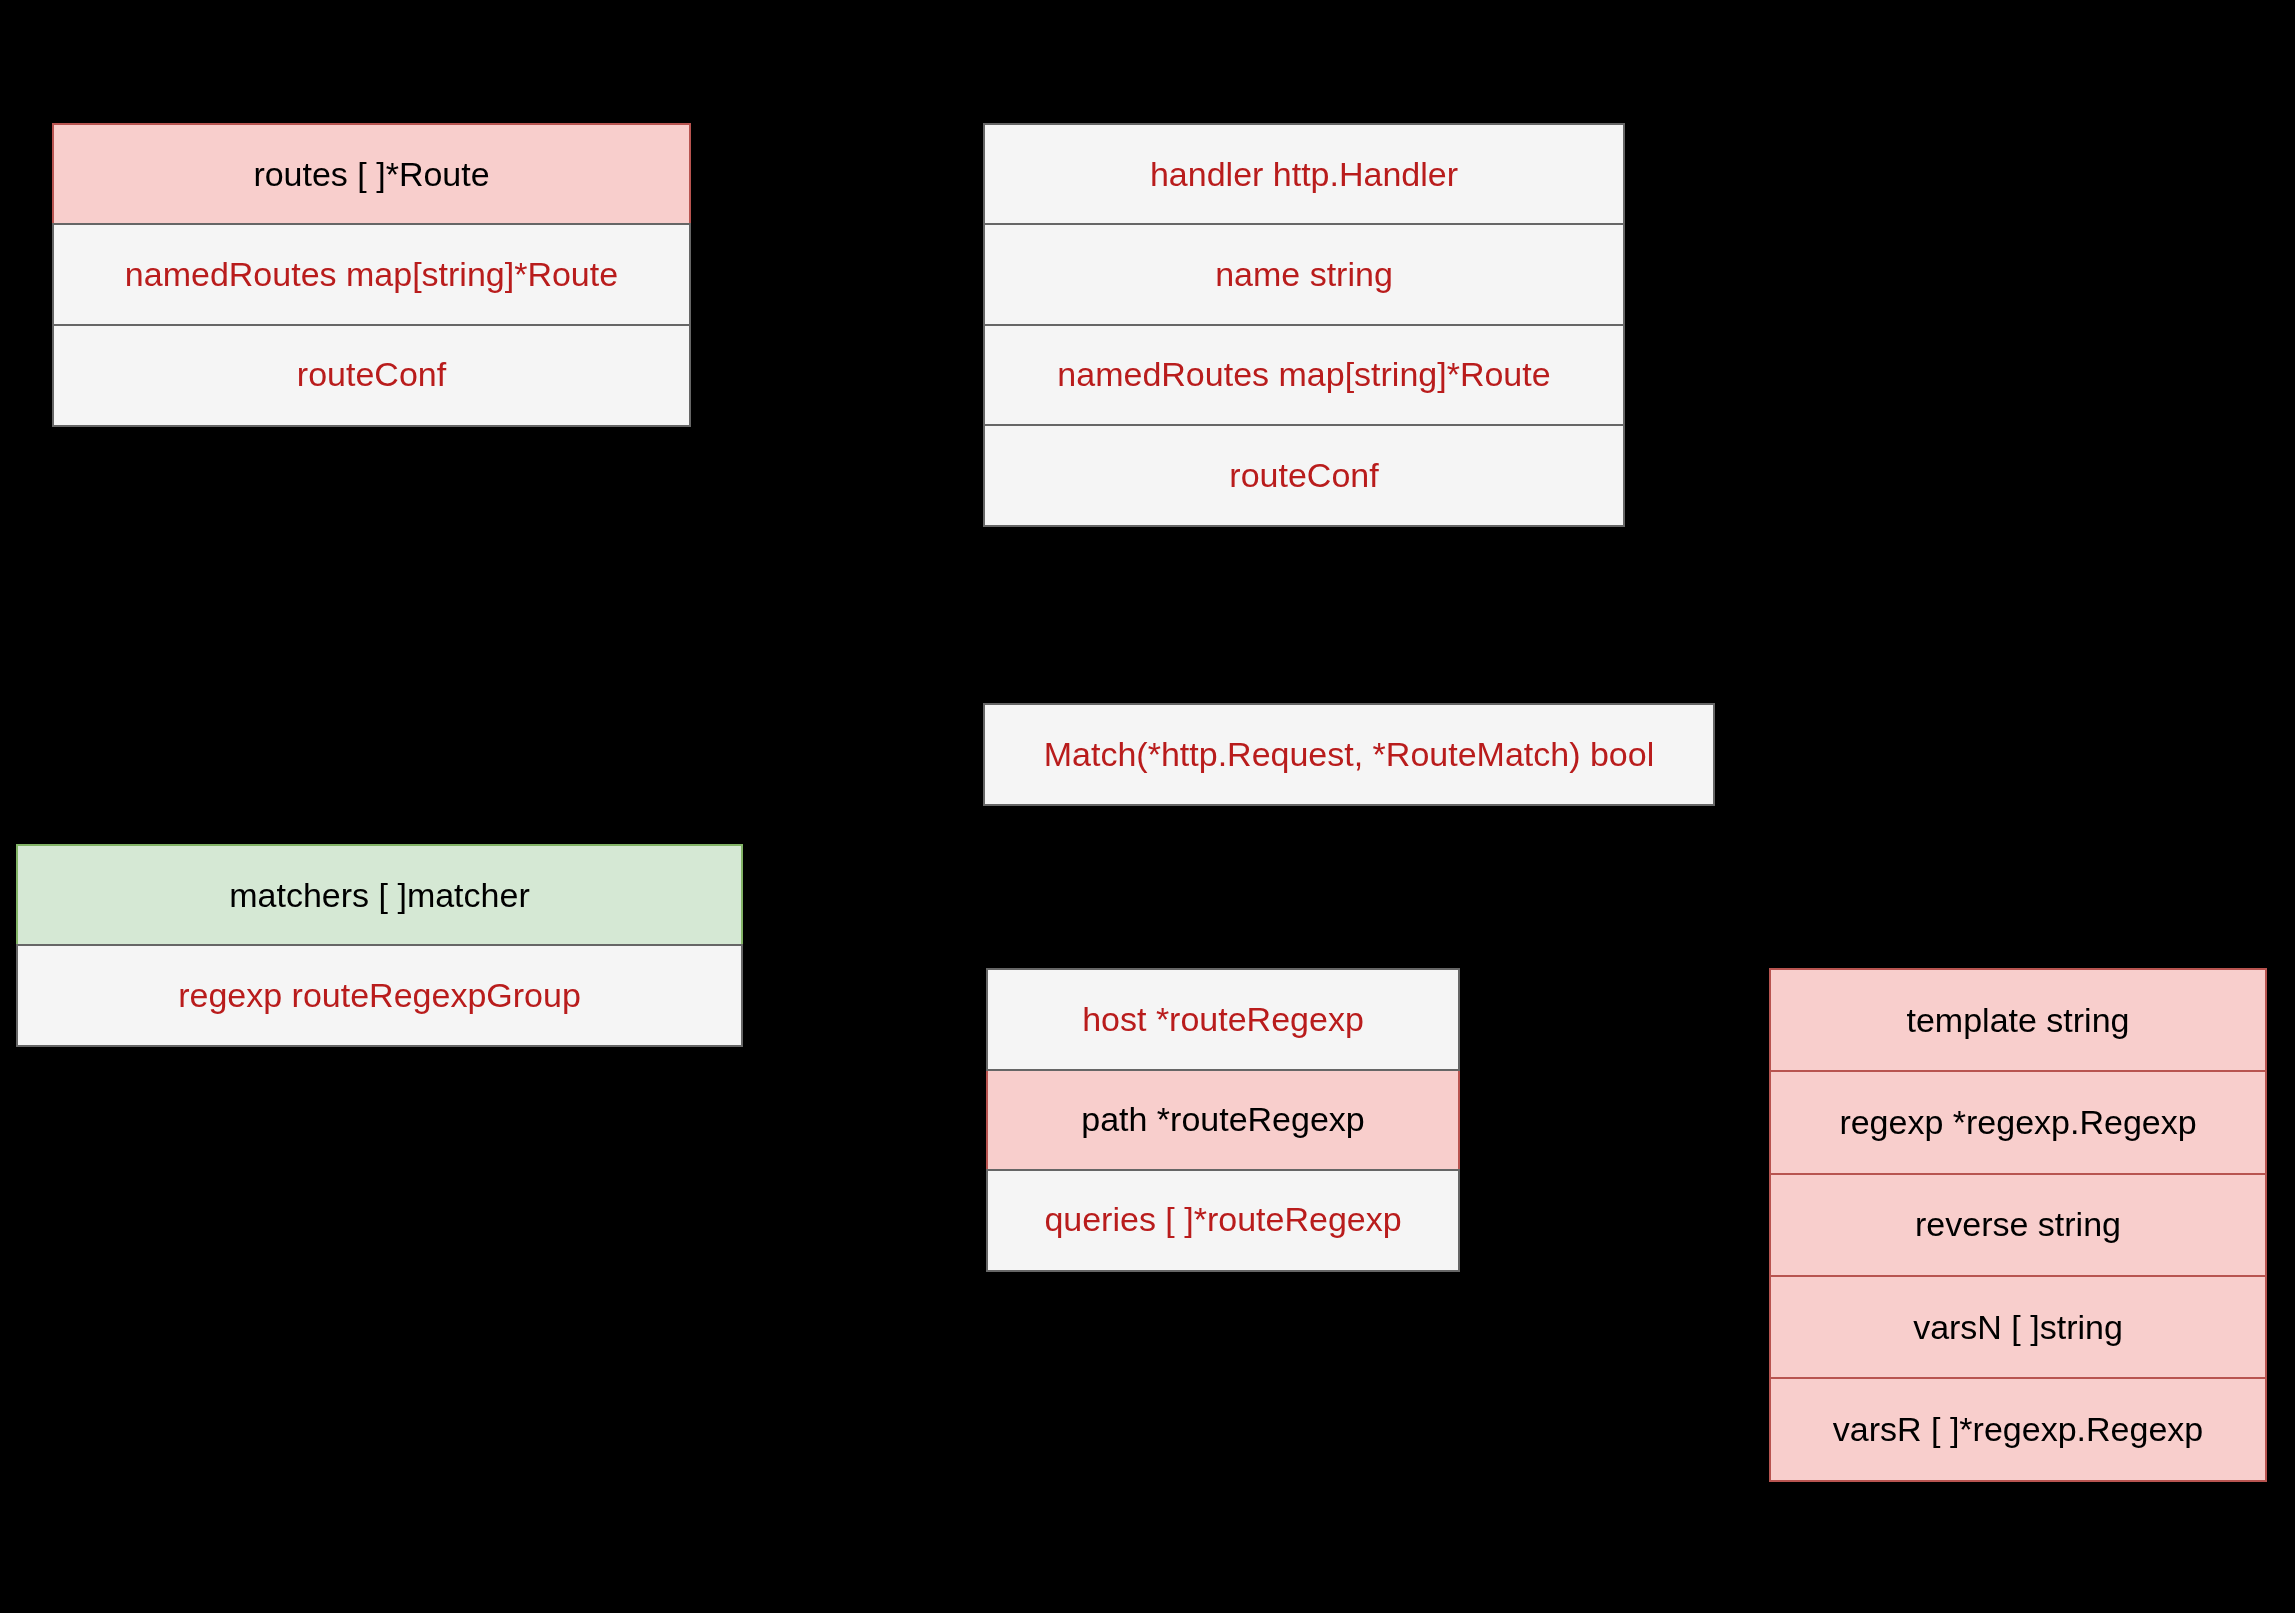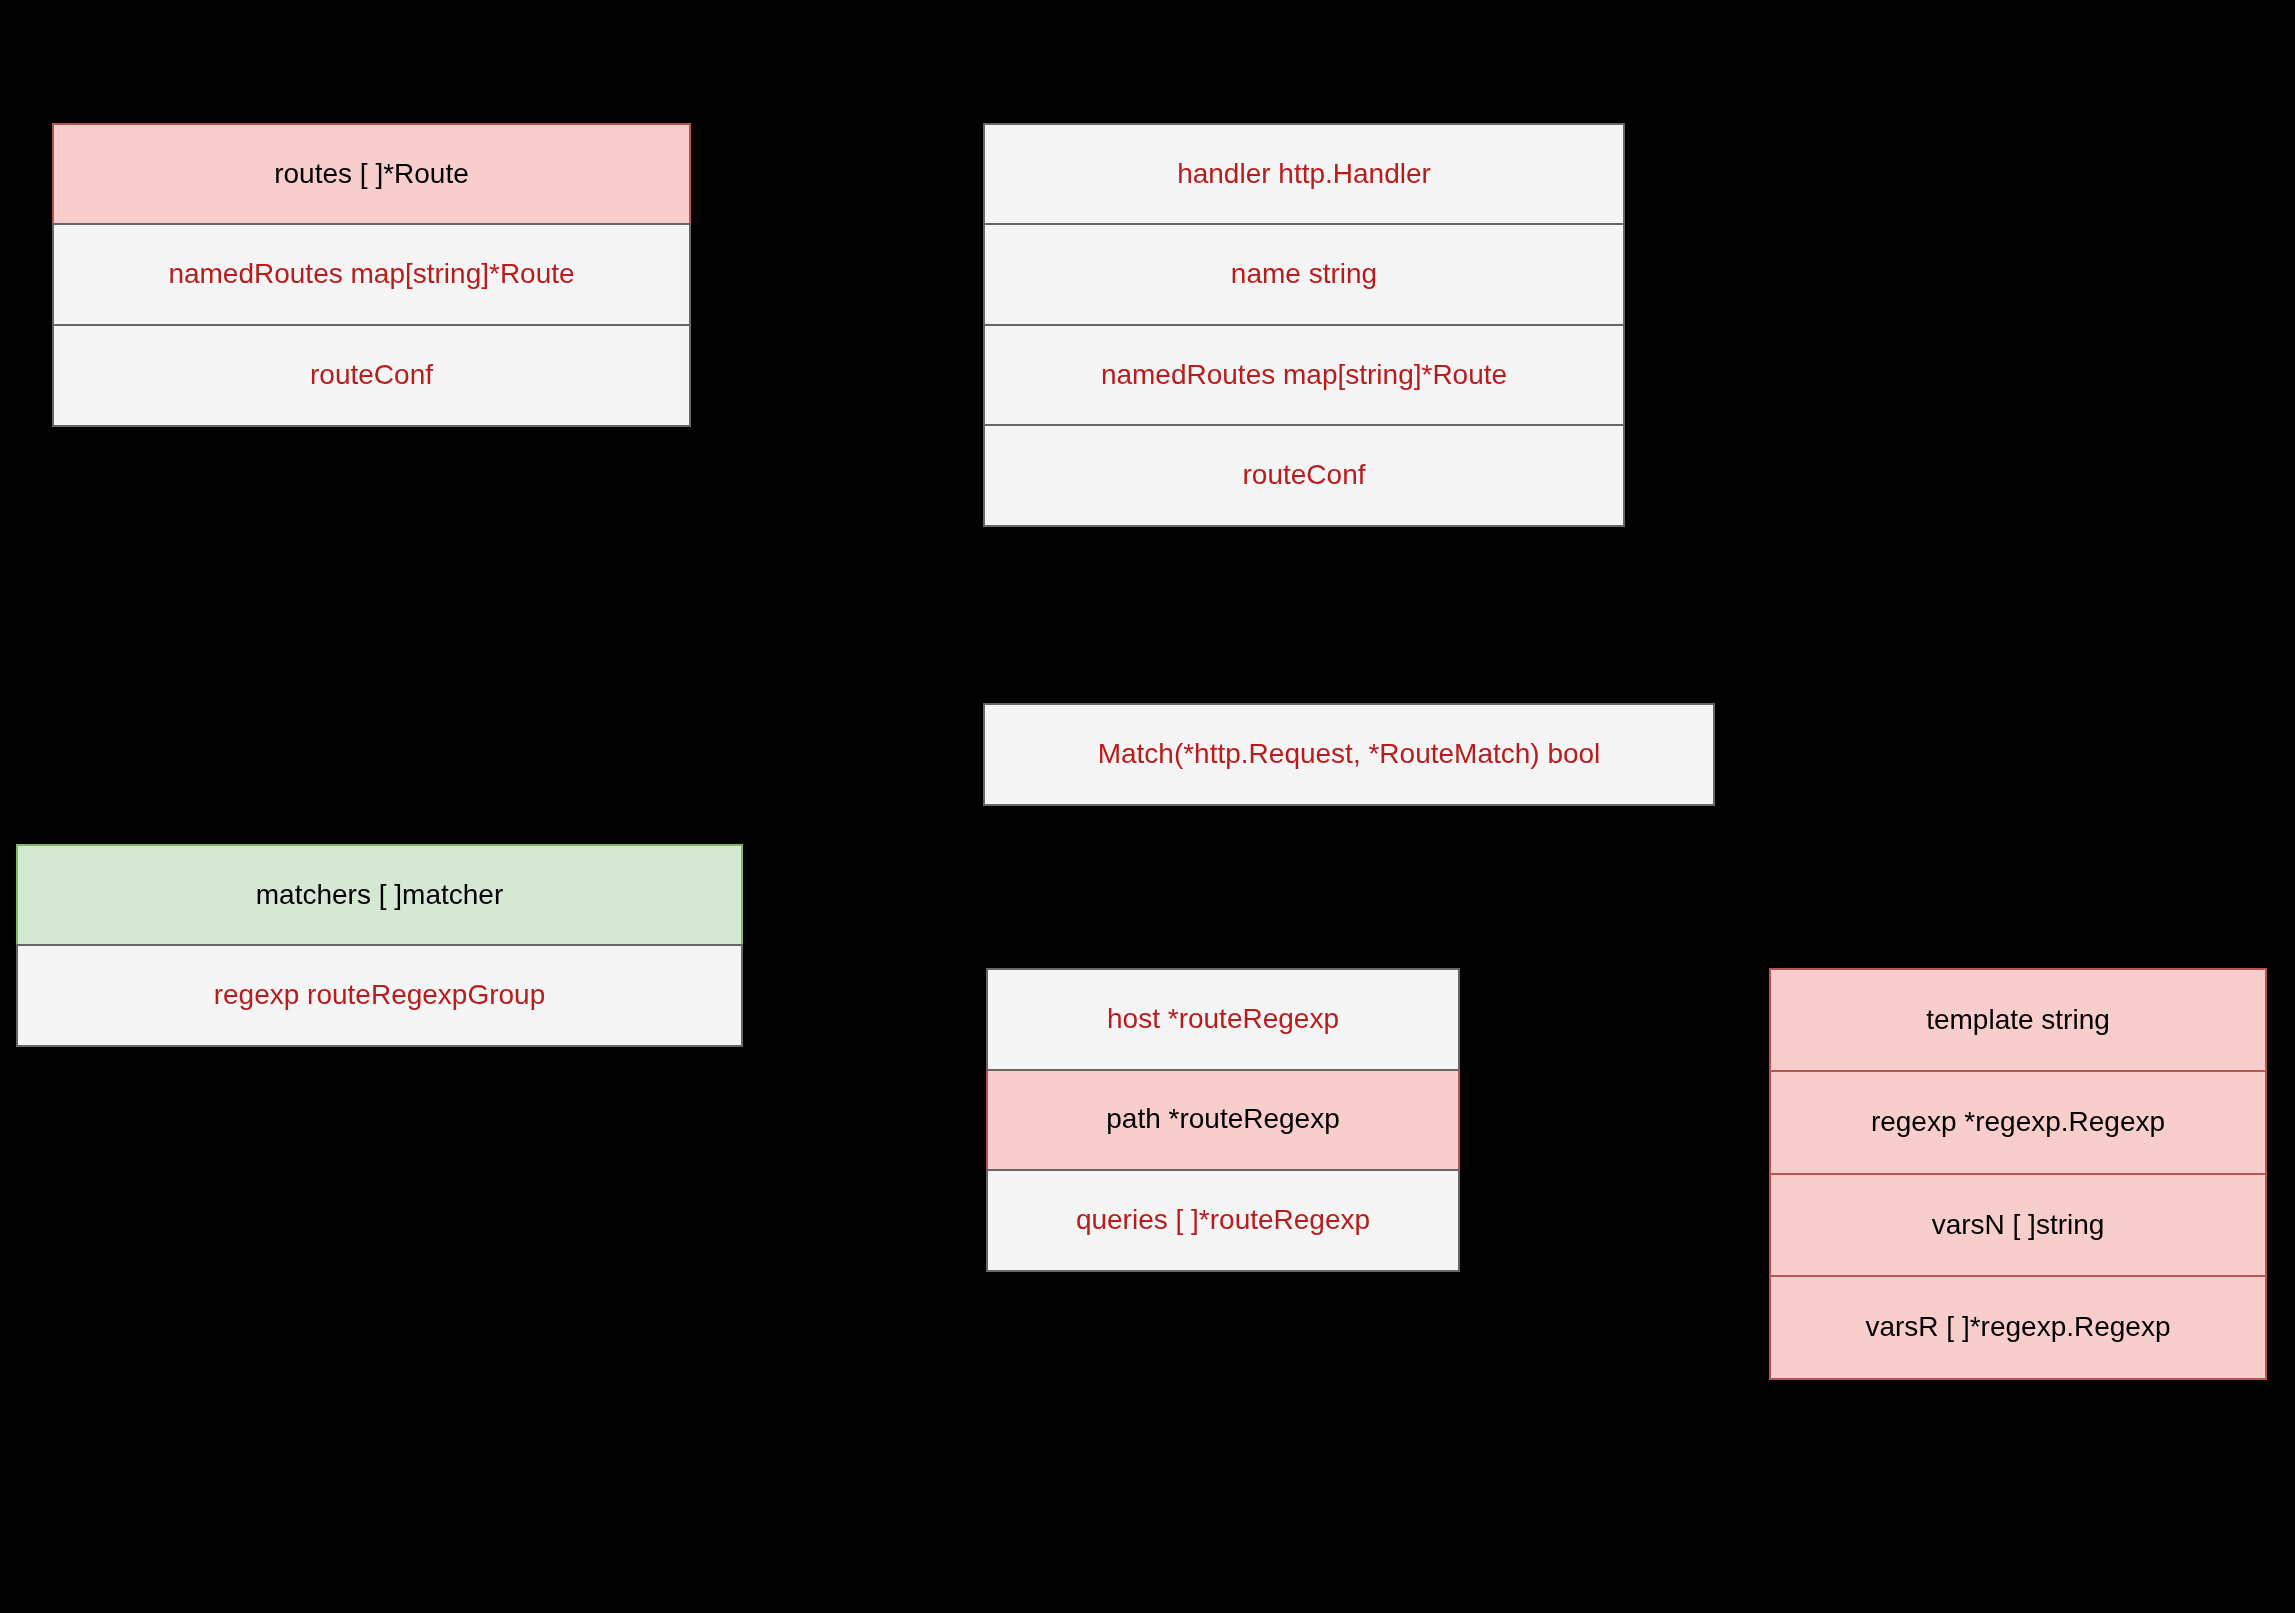--- a/index.html
+++ b/index.html
@@ -19,21 +19,21 @@
   .box {
     position: absolute;
   }
   .row {
     box-sizing: border-box;
     height: 103px;
     display: flex;
     align-items: center;
     justify-content: center;
     text-align: center;
-    font-size: 28px;
+    font-size: 34px;
     line-height: 1.1;
     white-space: nowrap;
   }
   .row + .row { margin-top: -2.7px; }
 
   .gray {
     background: #f5f5f5;
     border: 2.7px solid #666666;
     color: #b91c1c;
     position: relative;
@@ -91,18 +91,19 @@
 
   <div class="box" id="box-regroup">
     <div class="row gray">host *routeRegexp</div>
     <div class="row pink">path *routeRegexp</div>
     <div class="row gray">queries [ ]*routeRegexp</div>
   </div>
 
   <div class="box" id="box-regexp">
     <div class="row pink">template string</div>
     <div class="row pink">regexp *regexp.Regexp</div>
+    <div class="row pink">reverse string</div>
     <div class="row pink">varsN [ ]string</div>
     <div class="row pink">varsR [ ]*regexp.Regexp</div>
   </div>
 
 </div>
 
 
 </body></html>

